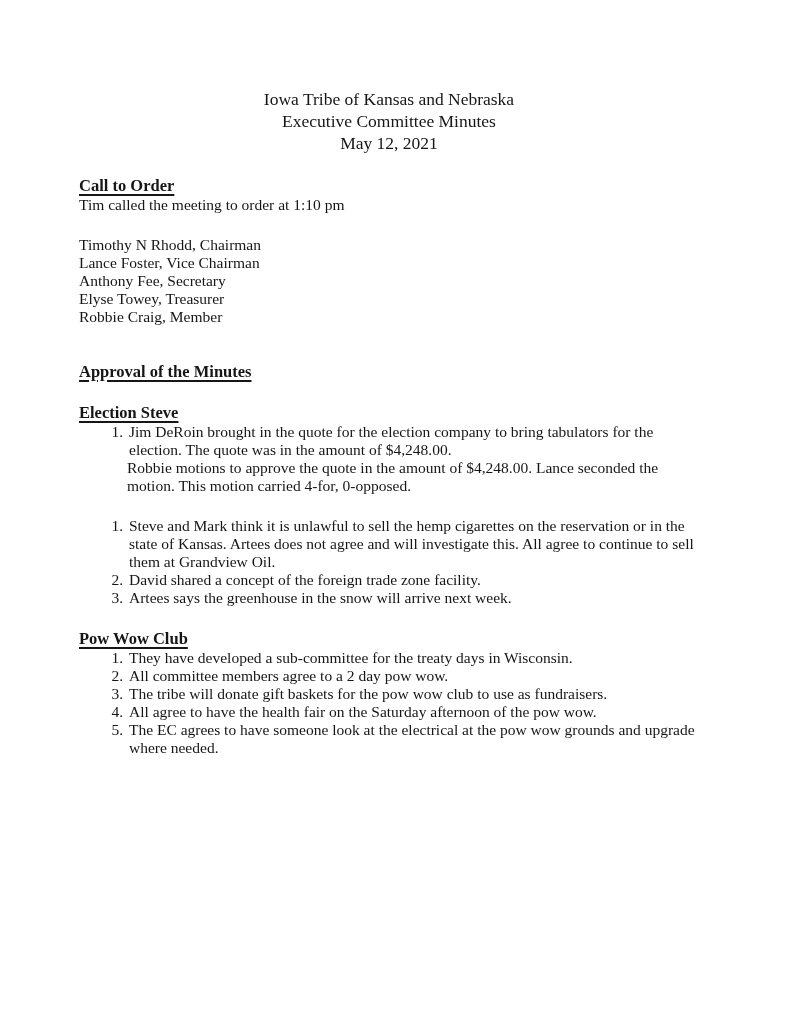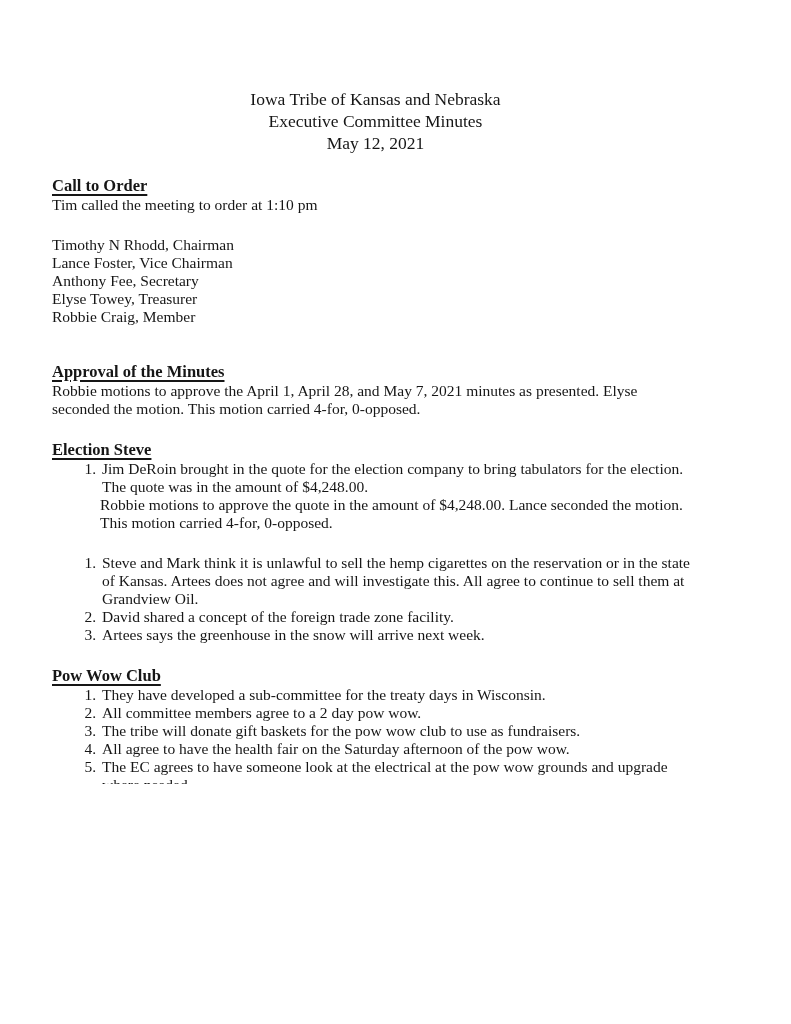--- a/index.html
+++ b/index.html
@@ -7,21 +7,21 @@
     padding: 0;
     background: #ffffff;
   }
   .page {
     position: relative;
     width: 791px;
     height: 784px;
     margin: 0 auto;
     background: #ffffff;
     box-sizing: border-box;
-    padding: 88px 92px 40px 52px;
+    padding: 88px 92px 40px 79px;
     font-family: "Liberation Serif", "DejaVu Serif", serif;
     color: #161616;
     font-size: 15.5px;
     line-height: 18px;
     overflow: hidden;
   }
   .title-block {
     text-align: center;
     font-size: 17.5px;
     line-height: 22px;
@@ -68,21 +68,20 @@
       </section>
       <section class="doc-section">
         <p class="line">Timothy N Rhodd, Chairman</p>
         <p class="line">Lance Foster, Vice Chairman</p>
         <p class="line">Anthony Fee, Secretary</p>
         <p class="line">Elyse Towey, Treasurer</p>
         <p class="line">Robbie Craig, Member</p>
       </section>
       <section class="doc-section extra-space">
         <h2 class="section-heading">Approval of the Minutes</h2>
-        <p class="para">Robbie motions to approve the April 1, April 28, and May 7, 2021 minutes as presented. Elyse seconded the motion. This motion carried 4-for, 0-opposed.</p>
       </section>
       <section class="doc-section">
         <h2 class="section-heading">Election Steve</h2>
         <ol class="doc-list" start="1">
           <li>Jim DeRoin brought in the quote for the election company to bring tabulators for the election. The quote was in the amount of $4,248.00.</li>
         </ol>
         <p class="para indented">Robbie motions to approve the quote in the amount of $4,248.00. Lance seconded the motion. This motion carried 4-for, 0-opposed.</p>
       </section>
       <section class="doc-section">
         <ol class="doc-list" start="1">

